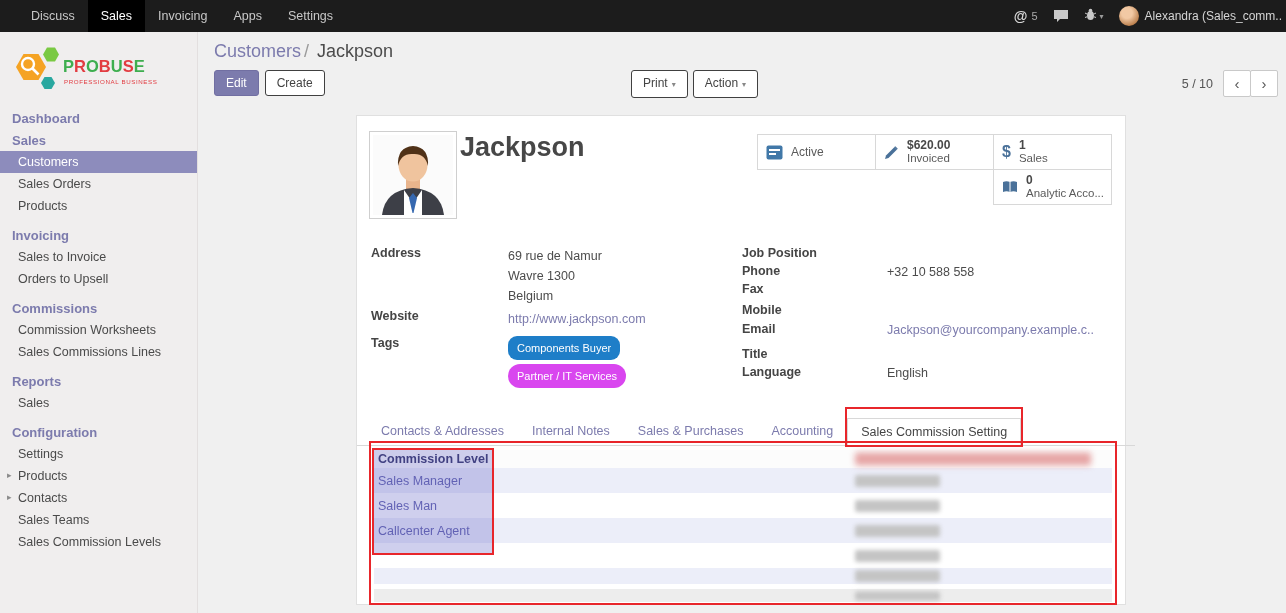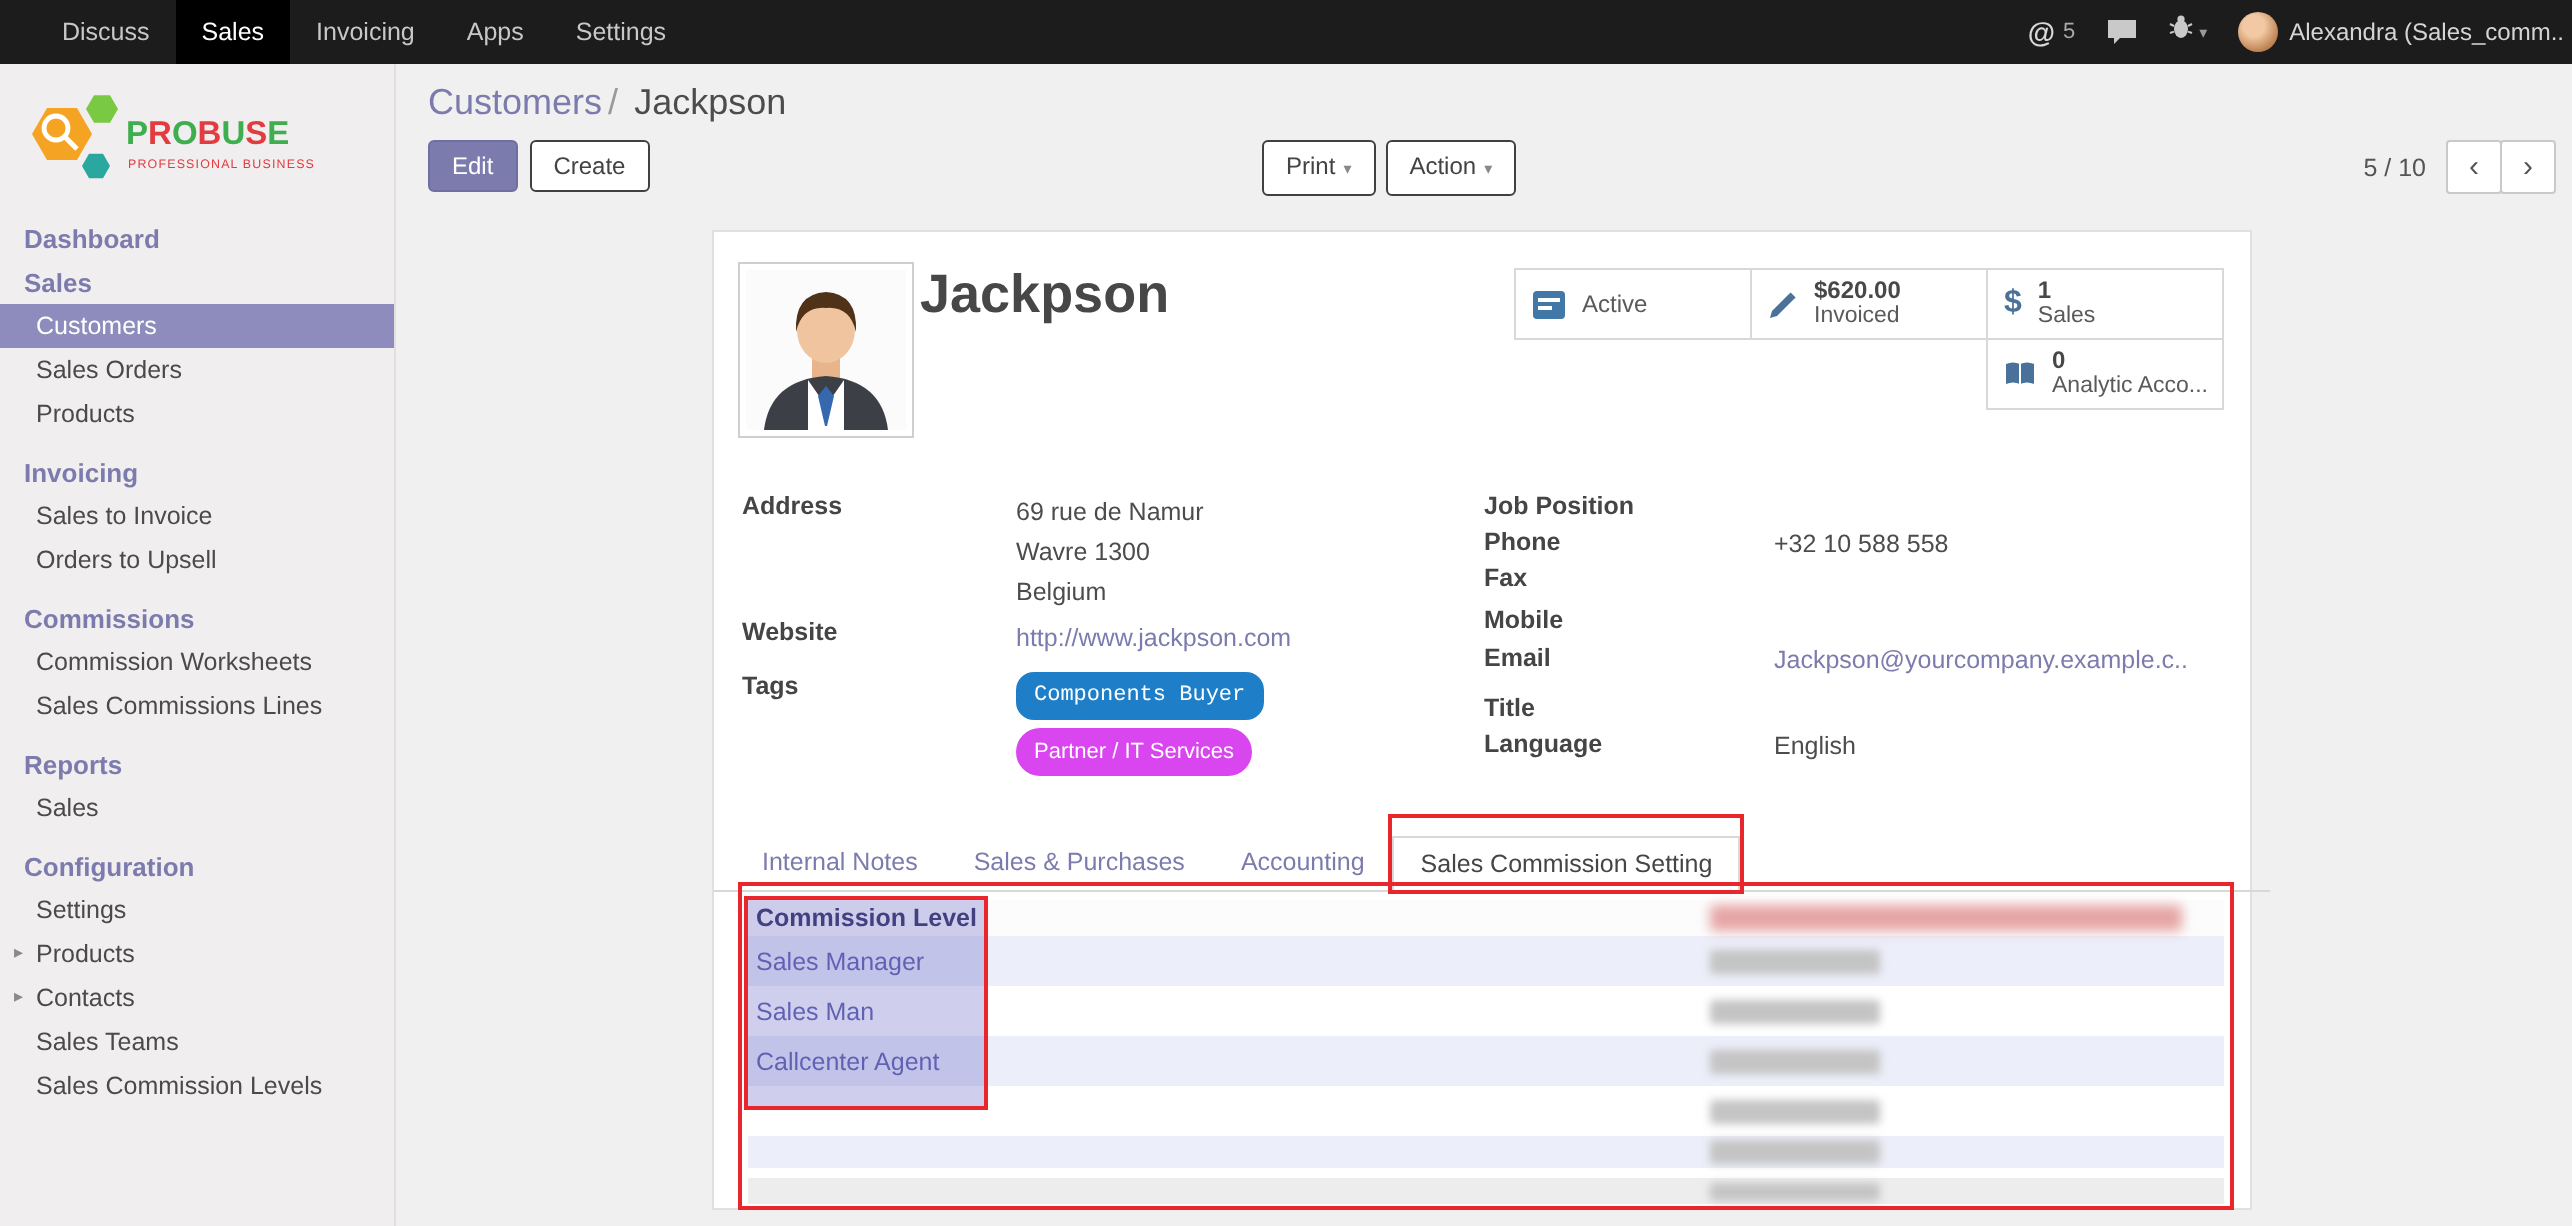--- a/index.html
+++ b/index.html
@@ -68,21 +68,21 @@
   .fcol-left { width:371px; }
   .fcol-right { flex:1; }
   .frow { display:flex; margin-bottom:2px; }
   .flabel { width:137px; font-size:12.5px; font-weight:bold; color:#454545; flex:0 0 auto; }
   .fcol-right .flabel { width:145px; }
   .fval { font-size:12.5px; color:#4c4c4c; line-height:20px; min-height:16px; }
   .fcol-right .fval { line-height:16px; }
   .link { color:#7c7bad; cursor:pointer; text-decoration:none; }
   .mt3 { margin-top:3px; } .mt5 { margin-top:5px; } .mt7 { margin-top:7px; } .mt9 { margin-top:9px; }
   .tag { display:block; width:fit-content; font-size:11px; color:#fff; padding:2px 9px; border-radius:9px; margin-bottom:4px; cursor:default; }
-  .tag.blue { background:#1e7ec8;font-family:Liberation Mono, monospace; }
+  .tag.blue { background:#1e7ec8; }
   .tag.purple { background:#d946ef;border-radius:12px; }
 
   
   .tabs { position:absolute; left:0; top:302px; width:768px; border-bottom:1px solid #d8d8d8; display:flex; padding-left:10px; }
   .tab { font-size:12.5px; color:#7c7bad; padding:6px 14px 6px; cursor:pointer; }
   .tab.active { position:relative; background:#fff; color:#454545; border:1px solid #d8d8d8; border-bottom:1px solid #fff; margin-bottom:-1px; padding:6px 13px 6px; }
   .ann-tabbox { position:absolute; left:-3px; right:-3px; top:-12px; bottom:-2px; border:2px solid #e8262b; pointer-events:none; }
 
   
   .ctable { position:absolute; left:17px; top:334px; width:738px; }
@@ -318,20 +318,21 @@
           <div class="fval"></div>
         </div>
         <div class="frow">
           <div class="flabel">Language</div>
           <div class="fval">English</div>
         </div>
       </div>
     </div>
 
     <div class="tabs">
+      <div class="tab">Contacts &amp; Addresses</div>
       <div class="tab">Internal Notes</div>
       <div class="tab">Sales &amp; Purchases</div>
       <div class="tab">Accounting</div>
       <div class="tab active">
         <span>Sales Commission Setting</span>
         <div class="ann-tabbox"></div>
       </div>
     </div>
 
     <div class="ctable" style="position:absolute;">

